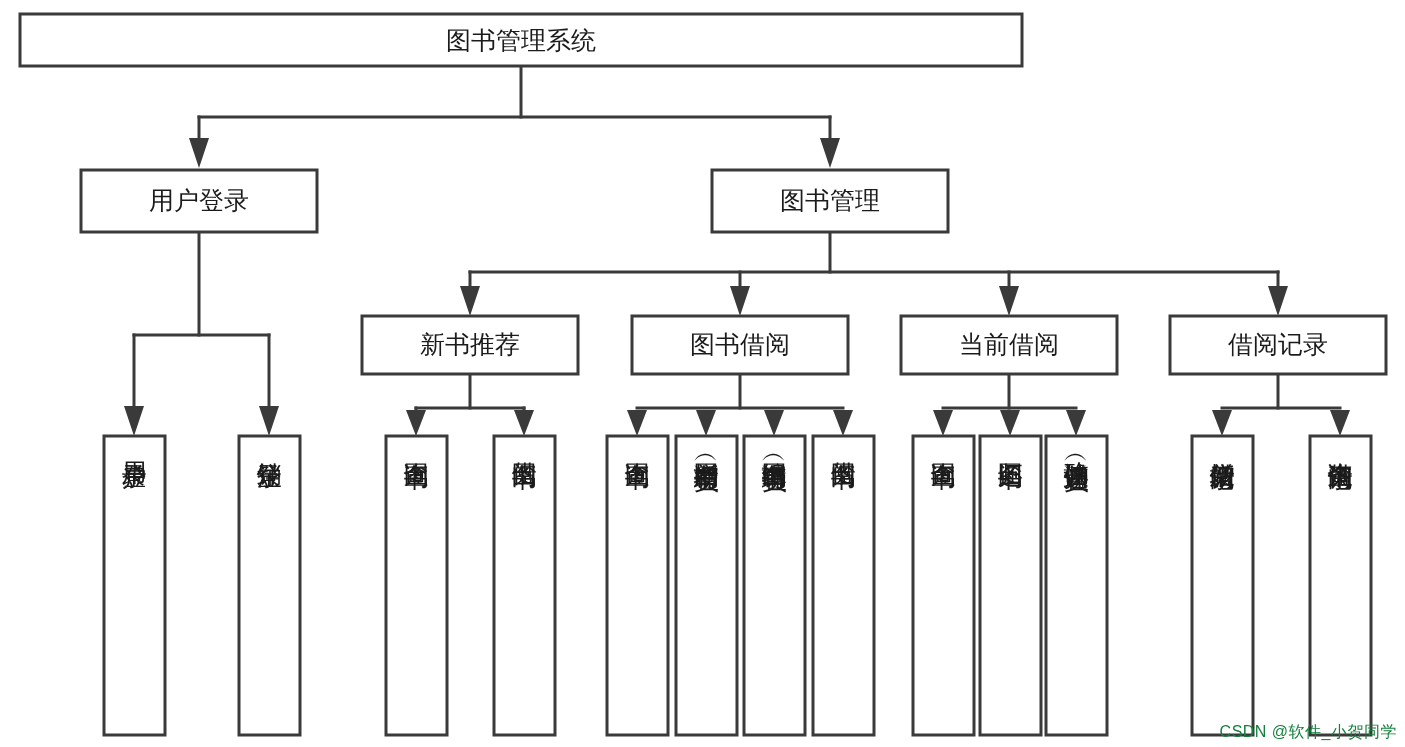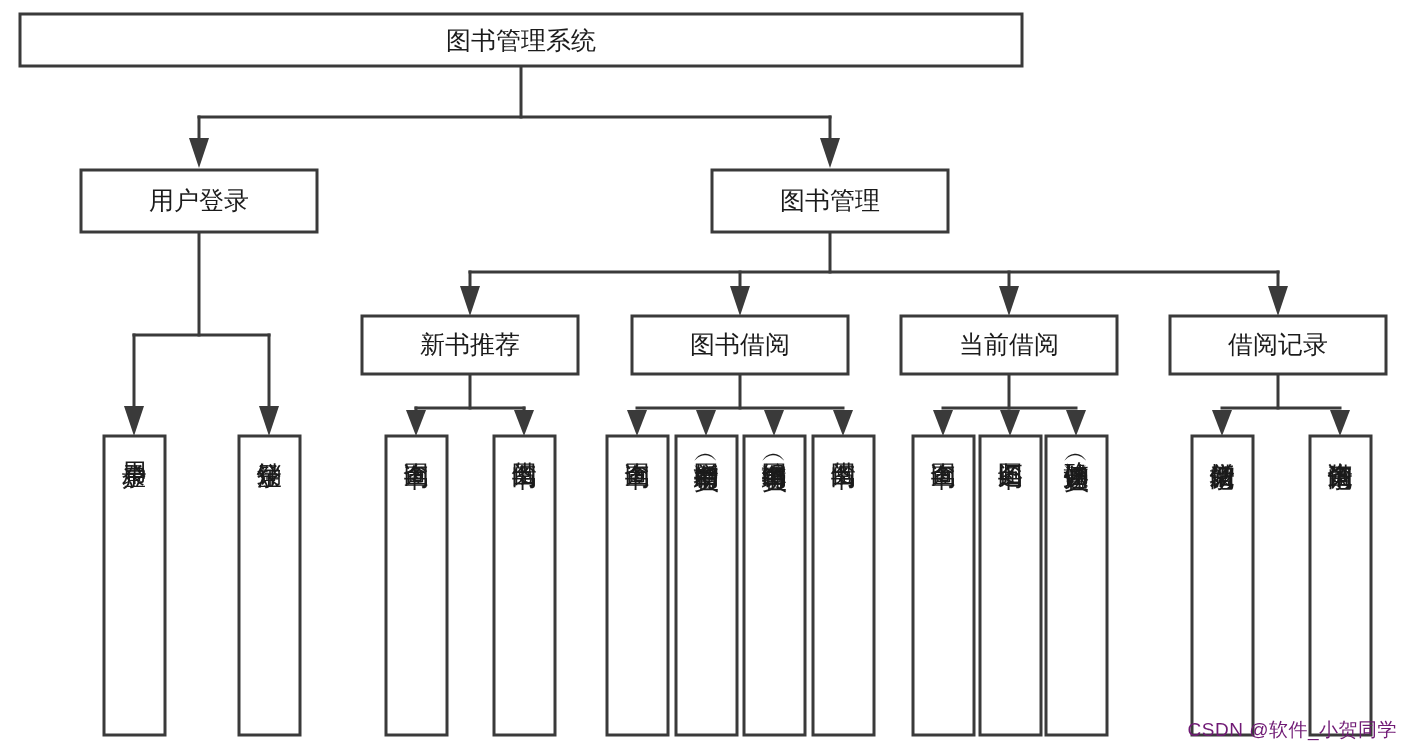--- a/index.html
+++ b/index.html
@@ -66,22 +66,22 @@
     justify-content: flex-start;
     padding-top: 6px;
     box-sizing: border-box;
     white-space: nowrap;
   }
   .watermark {
     position: absolute;
     right: 8px;
     bottom: 4px;
     font-family: "Liberation Sans", "DejaVu Sans", sans-serif;
-    font-size: 19px;
-    color: #701a75;
+    font-size: 16px;
+    color: #15803d;
     letter-spacing: 0.5px;
     user-select: none;
     white-space: nowrap;
   }
 </style>
 </head>
 <body>
 
 <div id="diagram-root">
 

